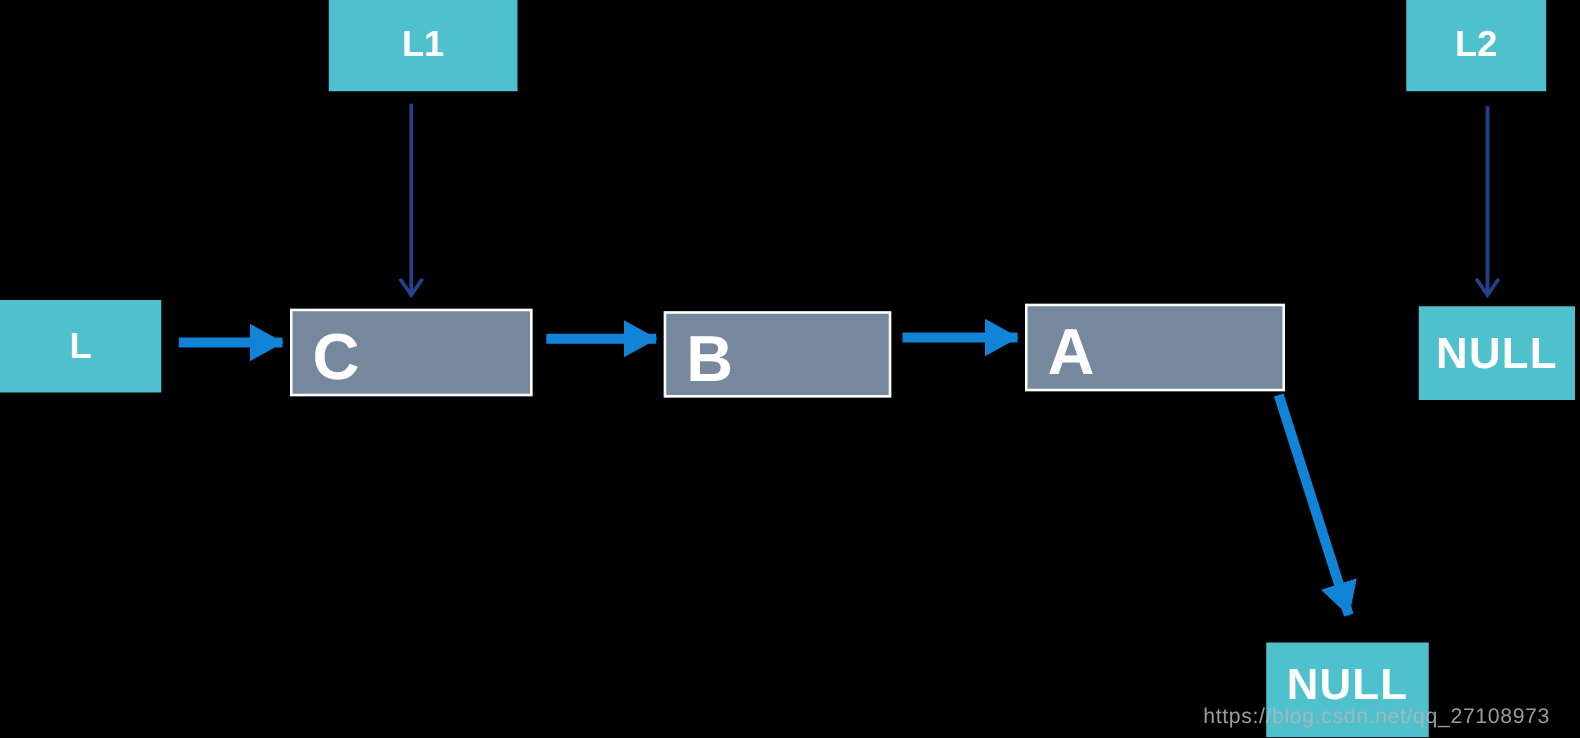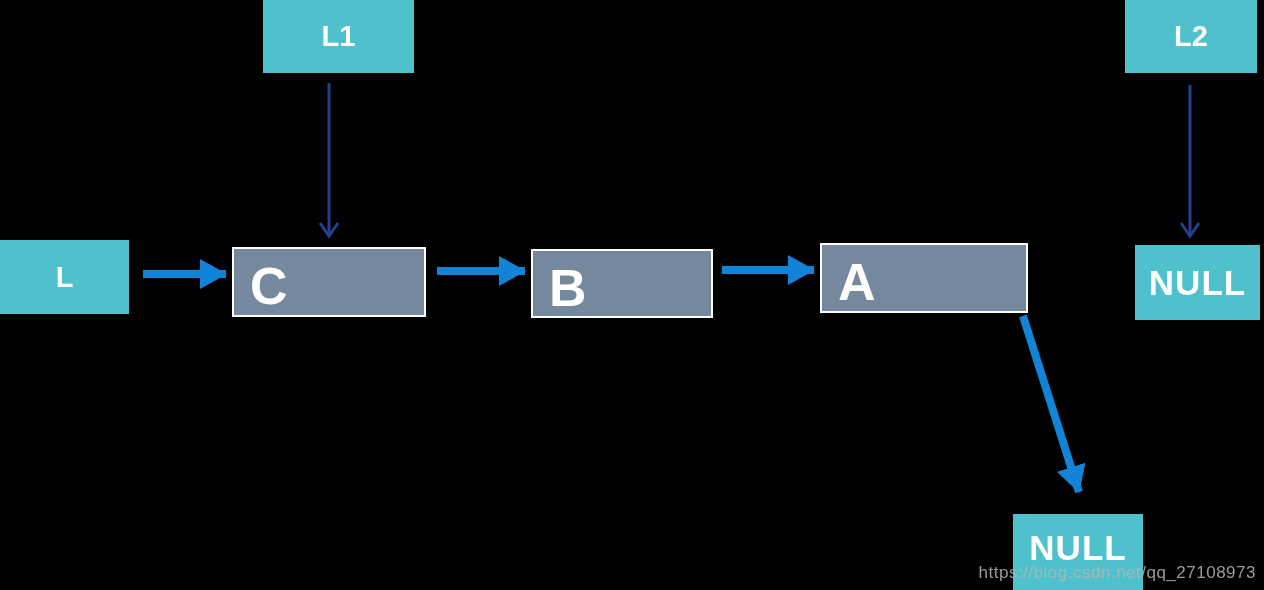--- a/index.html
+++ b/index.html
@@ -45,30 +45,30 @@
     font-weight: bold;
     padding-left: 16px;
     line-height: 1;
     transform: translateY(4px);
   }
   .ptr-label  { font-size: 29px; }
   .null-label { font-size: 35px; letter-spacing: 1px; }
   
   #box-l       { left: 0;      top: 240px; width: 129px; height: 74px; }
   #box-l1      { left: 263px;  top: 0;     width: 151px; height: 73px; }
-  #box-l2      { left: 1125px; top: 0;     width: 132px; height: 73px; }
+  #box-l2      { left: 1125px; top: 0;     width: 112px; height: 73px; }
   #node-c      { left: 232px;  top: 247px; width: 194px; height: 70px; }
   #node-b      { left: 531px;  top: 249px; width: 182px; height: 69px; }
   #node-a      { left: 820px;  top: 243px; width: 208px; height: 70px; }
   #null-right  { left: 1135px; top: 245px; width: 125px; height: 75px; }
   #null-bottom { left: 1013px; top: 514px; width: 130px; height: 76px;
                  align-items: flex-start; padding-top: 14px; }
   .watermark {
     position: absolute;
-    right: 8px;
+    right: 24px;
     top: 563px;
     font-size: 17px;
     font-weight: normal;
     color: var(--watermark-text);
     opacity: 0.85;
     z-index: 5;
     letter-spacing: 0.5px;
   }
 </style>
 </head>

